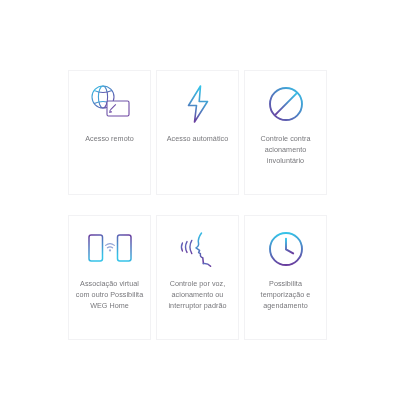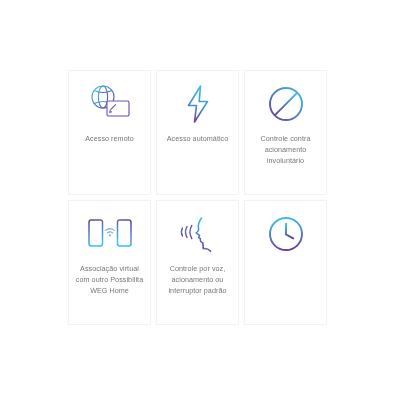--- a/index.html
+++ b/index.html
@@ -21,21 +21,21 @@
     background: #ffffff;
     box-sizing: border-box;
   }
   .feature-grid {
     position: absolute;
     left: 68px;
     top: 70px;
     width: 259px;
     display: flex;
     flex-wrap: wrap;
-    gap: 5px 5px;
+    gap: 20px 5px;
     align-items: flex-end;
   }
   .feature-card {
     width: 83px;
     height: 125px;
     background: #ffffff;
     border: 1px solid #f2f2f4;
     box-sizing: border-box;
     display: flex;
     flex-direction: column;
@@ -197,16 +197,17 @@
           <defs>
             <linearGradient id="gradF" x1="0.45" y1="0" x2="0.55" y2="1">
               <stop offset="0%" stop-color="#35c3e8"></stop>
               <stop offset="100%" stop-color="#6a3d9e"></stop>
             </linearGradient>
           </defs>
           <circle cx="19" cy="19" r="16" stroke="url(#gradF)" stroke-width="1.9" fill="none"></circle>
           <path d="M19 8.6 L19 19.4 L26.2 23.4" stroke="url(#gradF)" stroke-width="1.9" fill="none" stroke-linecap="round" stroke-linejoin="round"></path>
         </svg>
       </div>
+      <div class="card-label">Possibilita temporização e agendamento</div>
     </div>
 
   </div>
 </div>
 
 </body></html>

